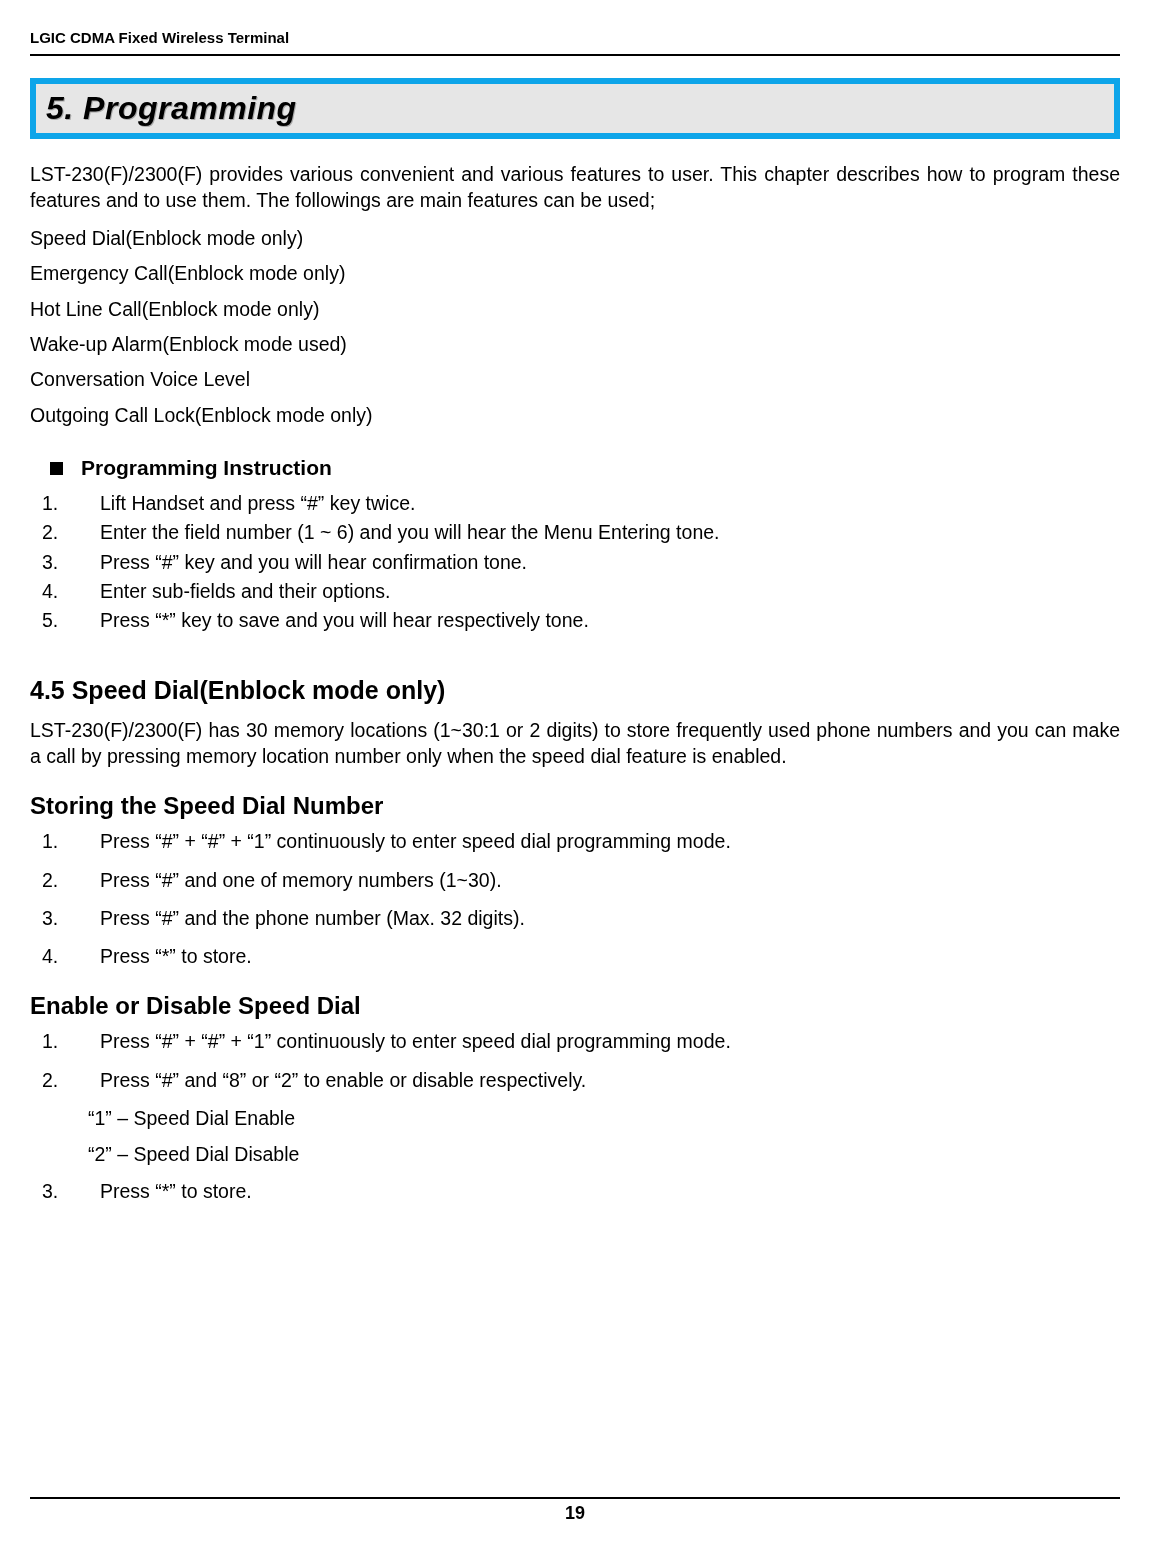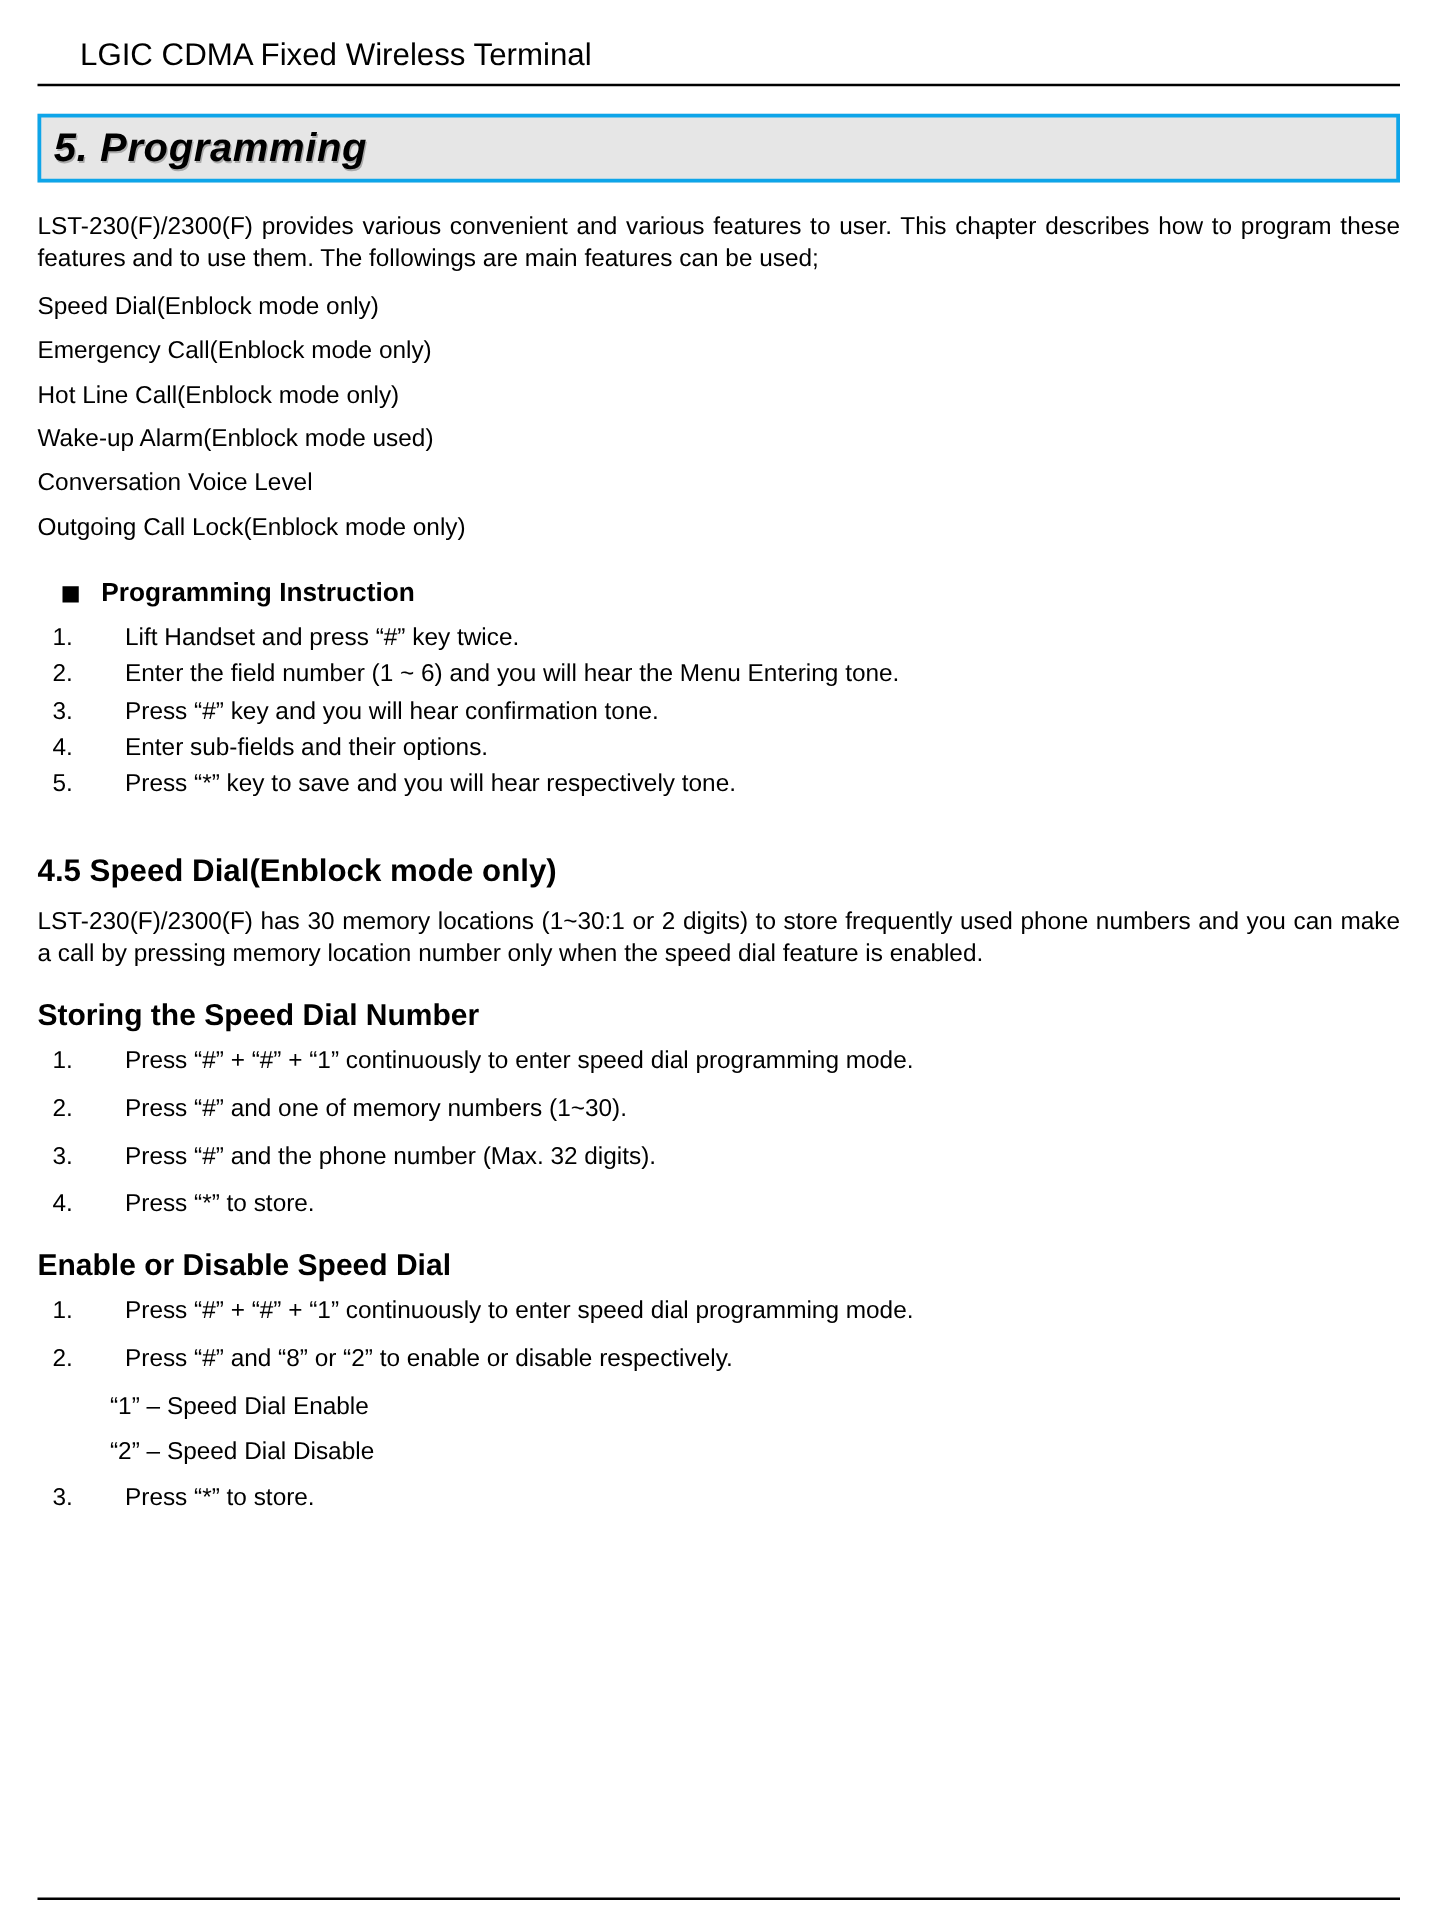--- a/index.html
+++ b/index.html
@@ -6,34 +6,33 @@
     body {
       width: 1150px;
       height: 1544px;
       background: #ffffff;
       font-family: Arial, Helvetica, sans-serif;
       color: #000000;
       padding: 28px 30px 20px 30px;
       position: relative;
     }
     .header-block {
-      font-weight: normal;
-      font-size: 25px;
+      font-weight: bold;
+      font-size: 15px;
       line-height: 1.3;
       margin-bottom: 6px;
-      margin-left: 34px;
     }
     .header-rule {
       border: none;
       border-top: 2px solid #000;
       margin-top: 4px;
       margin-bottom: 22px;
     }
     .section-title-box {
-      border: 3px solid #0ea5e9;
+      border: 6px solid #0ea5e9;
       background: #e6e6e6;
       padding: 6px 18px 6px 10px;
       margin-bottom: 22px;
     }
     .section-title {
       font-size: 32px;
       font-weight: bold;
       font-style: italic;
       letter-spacing: 0.5px;
       text-shadow: 1px 1px 0 #aaa;
@@ -199,13 +198,14 @@
 <div class="indent-line">“1” – Speed Dial Enable</div>
 <div class="indent-line">“2” – Speed Dial Disable</div>
 
 <div class="ol-row ol-row-spaced">
   <div class="ol-num">3.</div>
   <div class="ol-text">Press “*” to store.</div>
 </div>
 
 <div class="footer">
   <hr class="footer-rule">
+  <div class="page-num">19</div>
 </div>
 
 </body></html>

